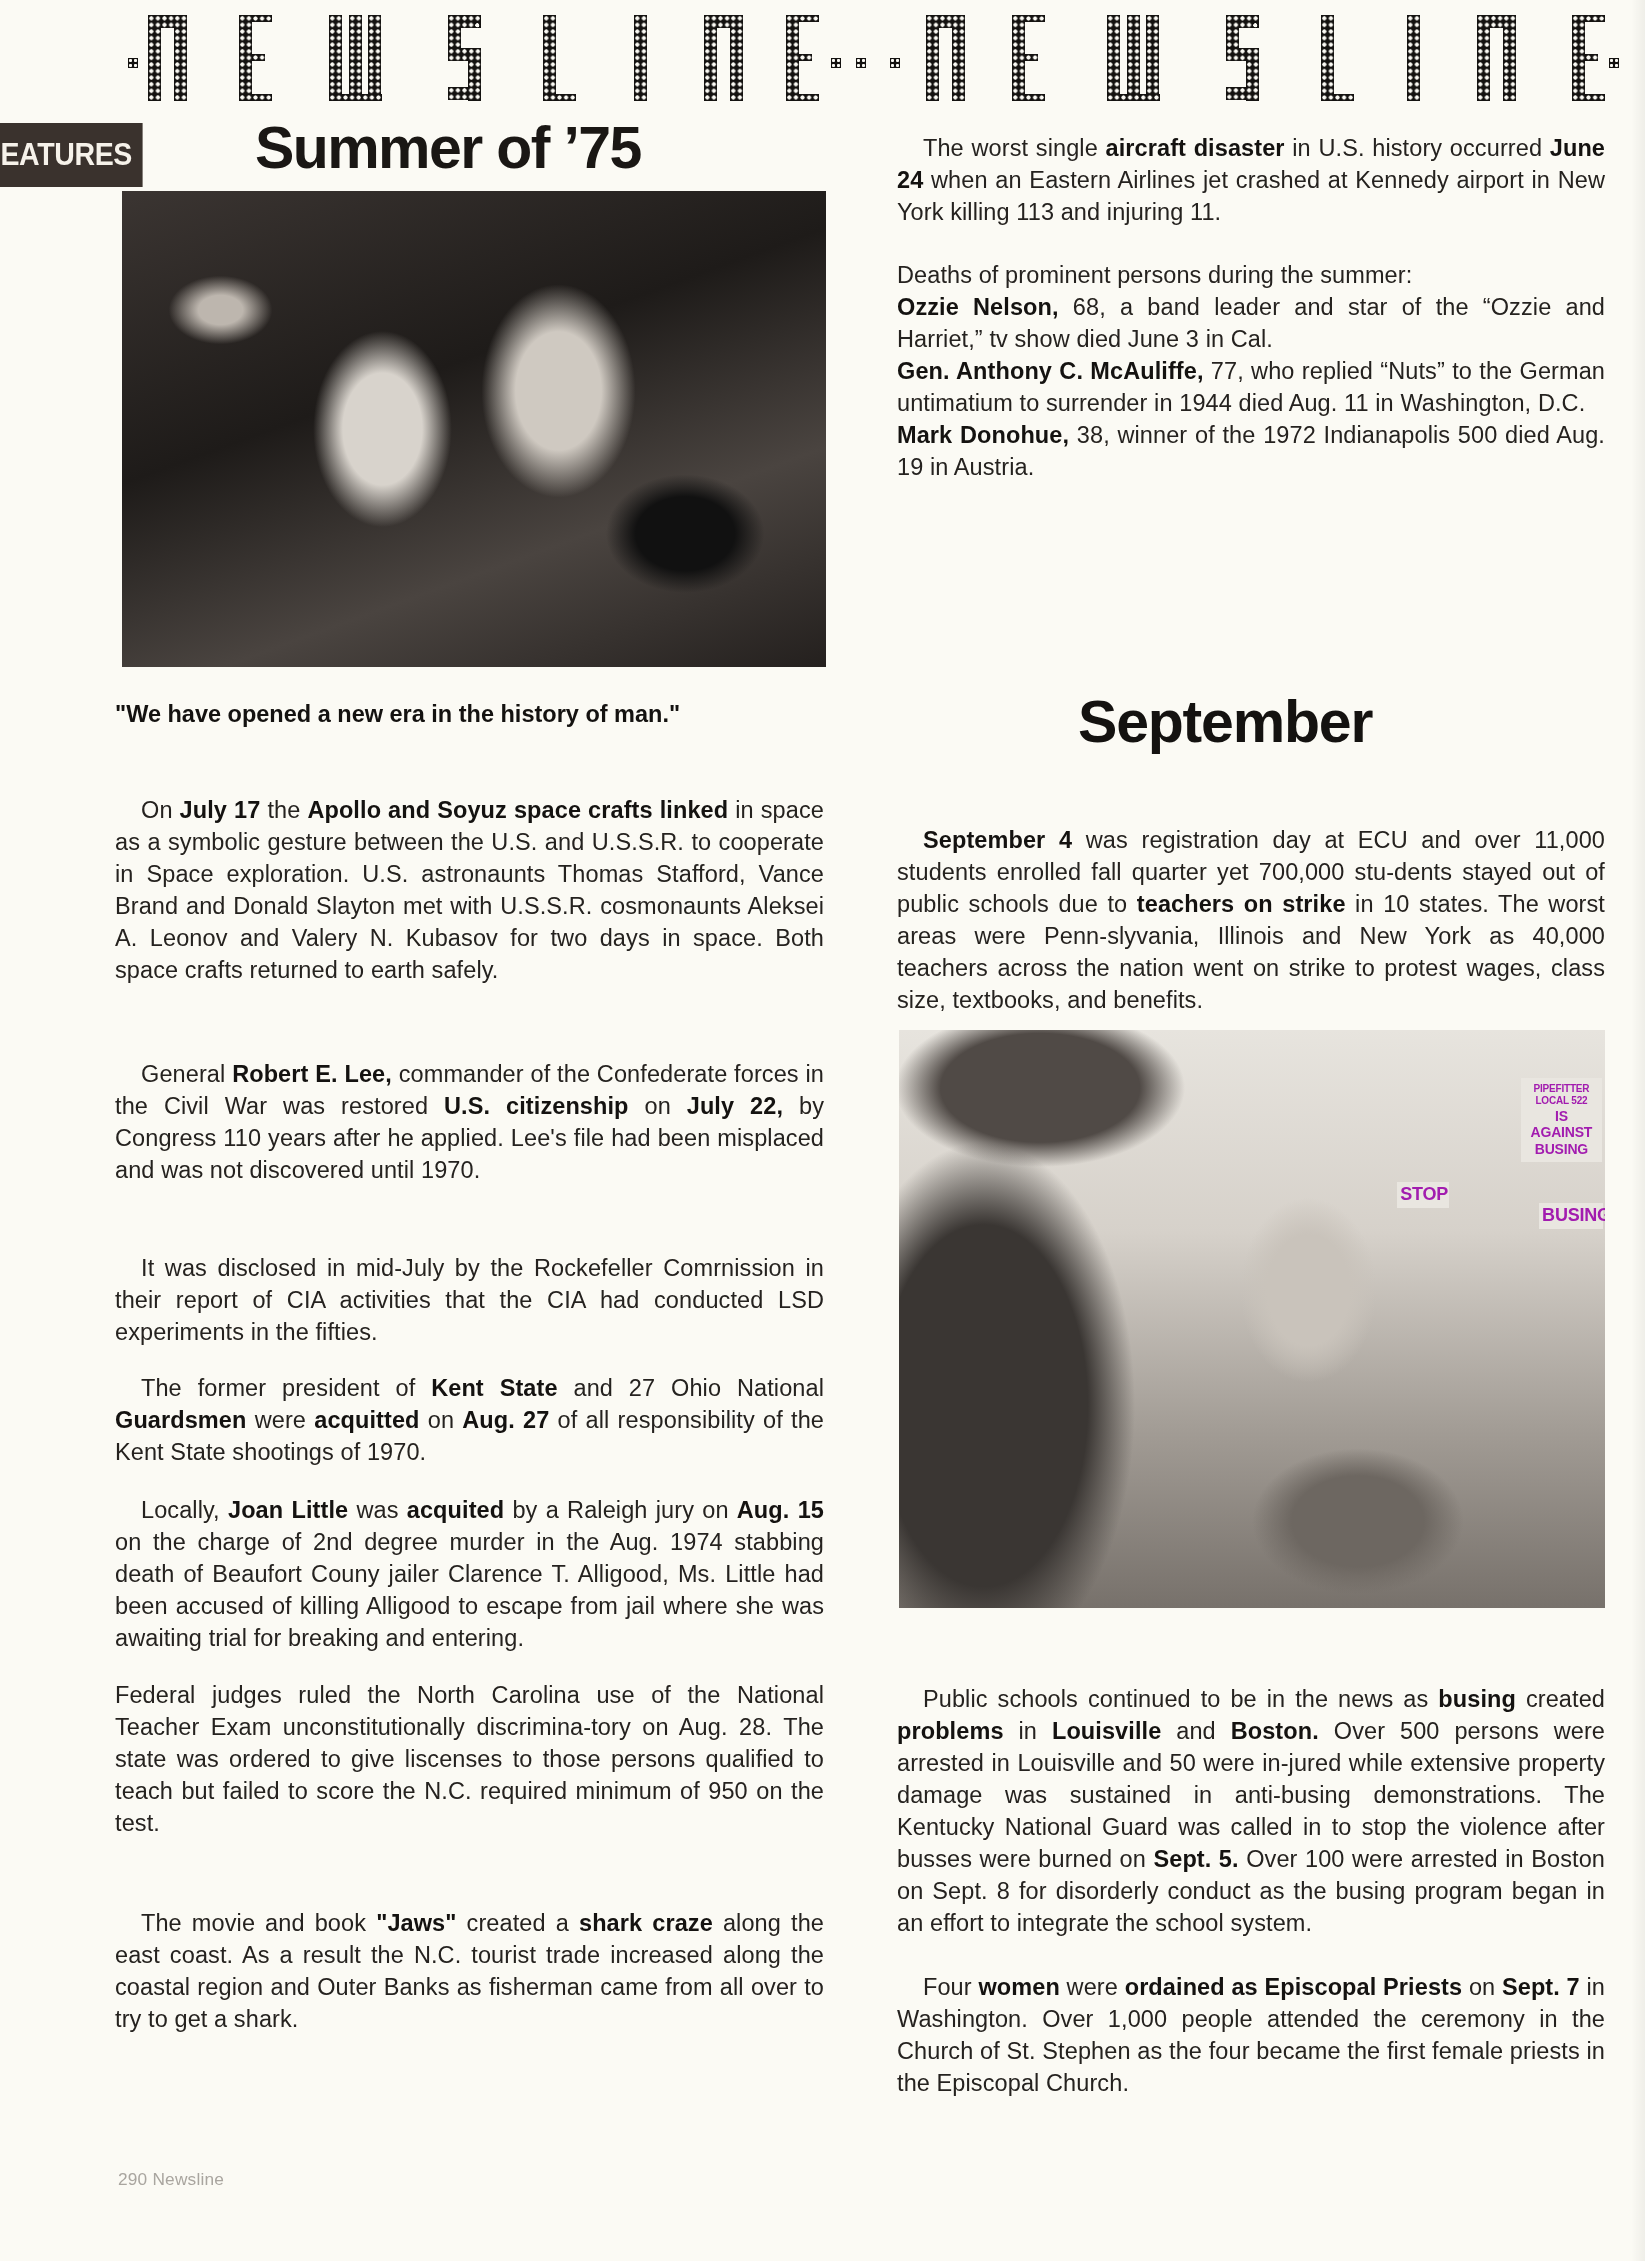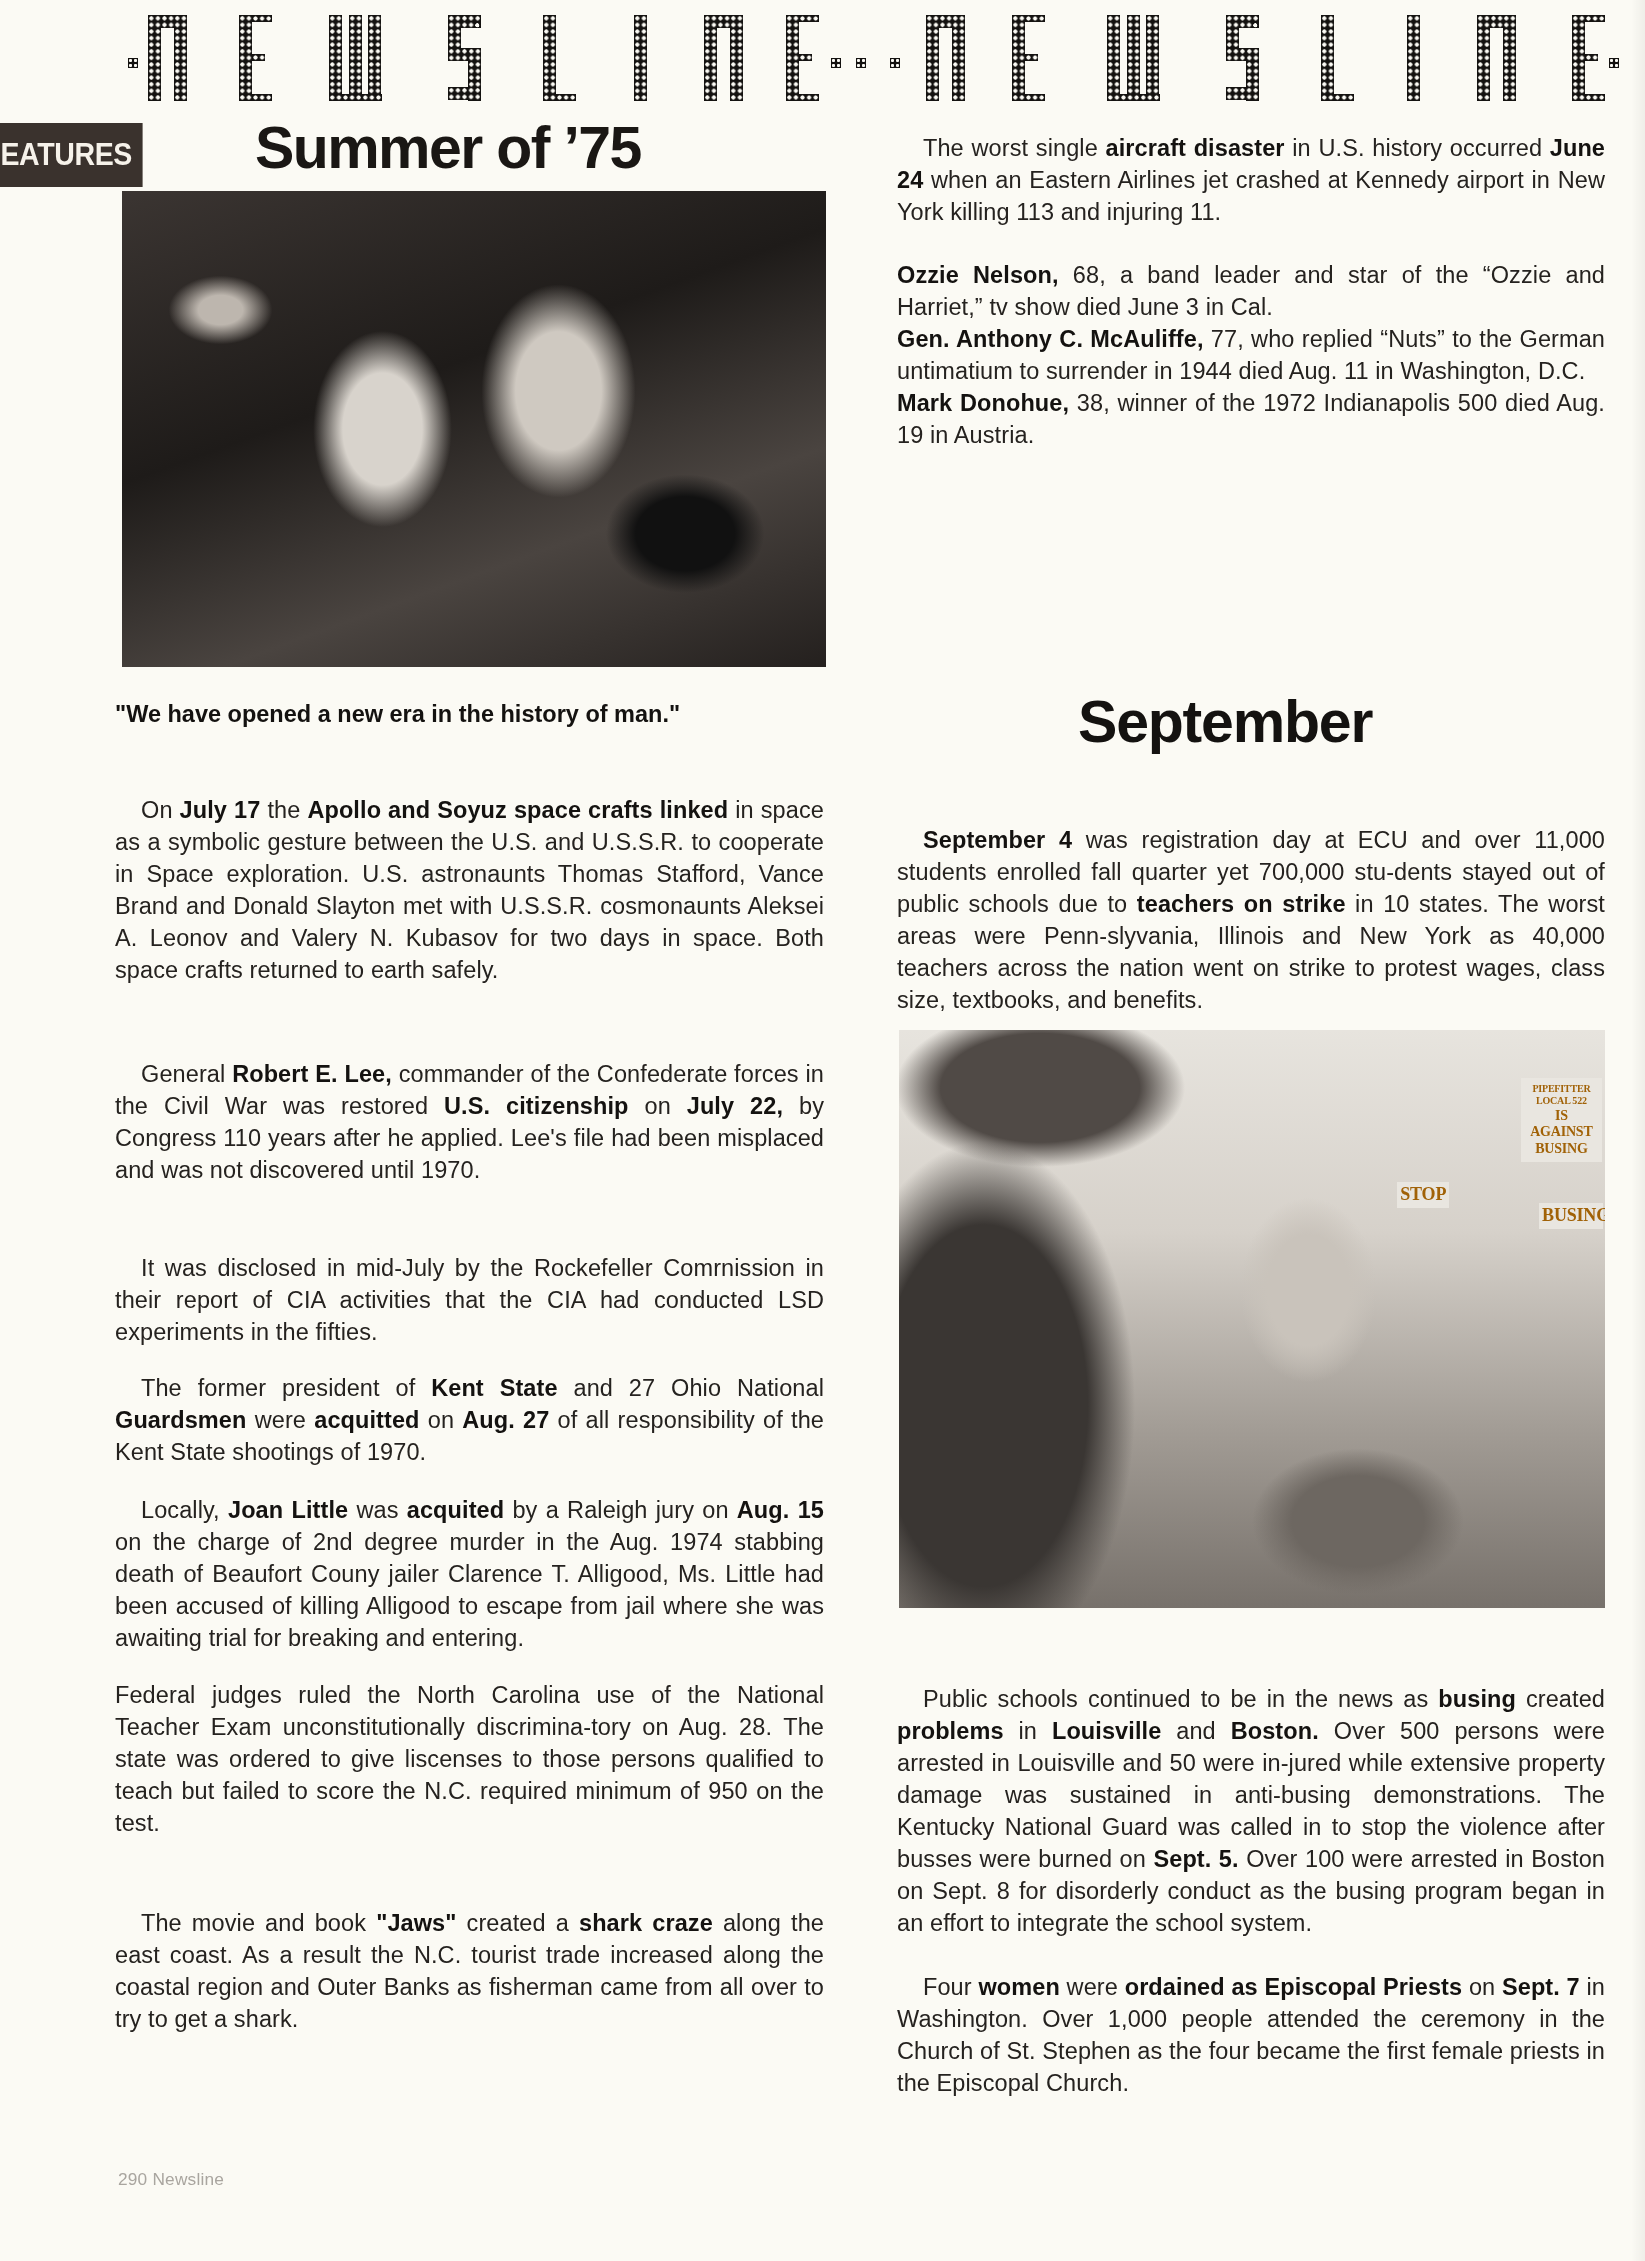--- a/index.html
+++ b/index.html
@@ -55,23 +55,23 @@
   }
   .photo-2 { left: 899px; top: 1030px; width: 706px; height: 578px;
     background:
       radial-gradient(ellipse 91px 123px at 58% 45%, #c9c3bb 0 45%, transparent 75%),
       radial-gradient(ellipse 132px 91px at 65% 85%, #6d6761 0 50%, transparent 80%),
       radial-gradient(ellipse 189px 329px at 12% 65%, #3a3633 0 55%, transparent 80%),
       radial-gradient(ellipse 181px 99px at 20% 10%, #504a46 0 55%, transparent 80%),
       linear-gradient(180deg, #e7e4de 0%, #d6d1ca 35%, #a19b94 70%, #77716b 100%);
   }
   .sign {
-    position: absolute; background: #e9e6e0; color: #a16207;
+    position: absolute; background: #e9e6e0; color: #a21caf;
     font-weight: bold; font-size: 14px; line-height: 15.6px; text-align: center;
-    padding: 5px 3.3px; letter-spacing: -0.2px; font-family: Liberation Serif, serif;
+    padding: 5px 3.3px; letter-spacing: -0.2px;
   }
   .sign-1 { right: 3.3px; top: 48px; width: 74px; }
   .sign-1 .l1, .sign-1 .l2 { font-size: 10px; line-height: 12.3px; display: block; }
   .sign-1 .l3, .sign-1 .l4, .sign-1 .l5 { font-size: 14px; line-height: 16.5px; display: block; }
   .sign-2 { left: 498px; top: 152px; width: 45px; font-size: 18px; }
   .sign-3 { right: 1.6px; top: 173px; width: 58px; font-size: 18px; }
 
   
   .col { position: absolute; }
   .col-left { left: 115px; width: 709px; }
@@ -214,20 +214,21 @@
     <p class="indent" style="position: absolute; top: 1372px; left: 0px; width: 709px;"><span>The former president of </span><b>Kent State</b><span> and 27 Ohio National </span><b>Guardsmen</b><span> were </span><b>acquitted</b><span> on </span><b>Aug. 27</b><span> of all responsibility of the Kent State shootings of 1970.</span></p>
     <p class="indent" style="position: absolute; top: 1494px; left: 0px; width: 709px;"><span>Locally, </span><b>Joan Little</b><span> was </span><b>acquited</b><span> by a Raleigh jury on </span><b>Aug. 15</b><span> on the charge of 2nd degree murder in the Aug. 1974 stabbing death of Beaufort Couny jailer Clarence T. Alligood, Ms. Little had been accused of killing Alligood to escape from jail where she was awaiting trial for breaking and entering.</span></p>
     <p style="position: absolute; top: 1679px; left: 0px; width: 709px;"><span>Federal judges ruled the North Carolina use of the National Teacher Exam unconstitutionally discrimina-tory on Aug. 28. The state was ordered to give liscenses to those persons qualified to teach but failed to score the N.C. required minimum of 950 on the test.</span></p>
     <p class="indent" style="position: absolute; top: 1907px; left: 0px; width: 709px;"><span>The movie and book </span><b>"Jaws"</b><span> created a </span><b>shark craze</b><span> along the east coast. As a result the N.C. tourist trade increased along the coastal region and Outer Banks as fisherman came from all over to try to get a shark.</span></p>
   </div>
 
 <div class="col col-right" id="right-top" style="top:132px;">
   <p class="indent"><span>The worst single </span><b>aircraft disaster</b><span> in U.S. history occurred </span><b>June 24</b><span> when an Eastern Airlines jet crashed at Kennedy airport in New York killing 113 and injuring 11.</span></p>
   <div style="height:31px"></div>
   <div class="deaths">
+    <p>Deaths of prominent persons during the summer:</p>
     <div id="deaths-items">
         <p><b>Ozzie Nelson,</b><span> 68, a band leader and star of the “Ozzie and Harriet,” tv show died June 3 in Cal.</span></p>
         <p><b>Gen. Anthony C. McAuliffe,</b><span> 77, who replied “Nuts” to the German untimatium to surrender in 1944 died Aug. 11 in Washington, D.C.</span></p>
         <p><b>Mark Donohue,</b><span> 38, winner of the 1972 Indianapolis 500 died Aug. 19 in Austria.</span></p>
       </div>
   </div>
 </div>
 
 <div class="sept-heading">September</div>
 <div class="col col-right" style="top:824px;">

